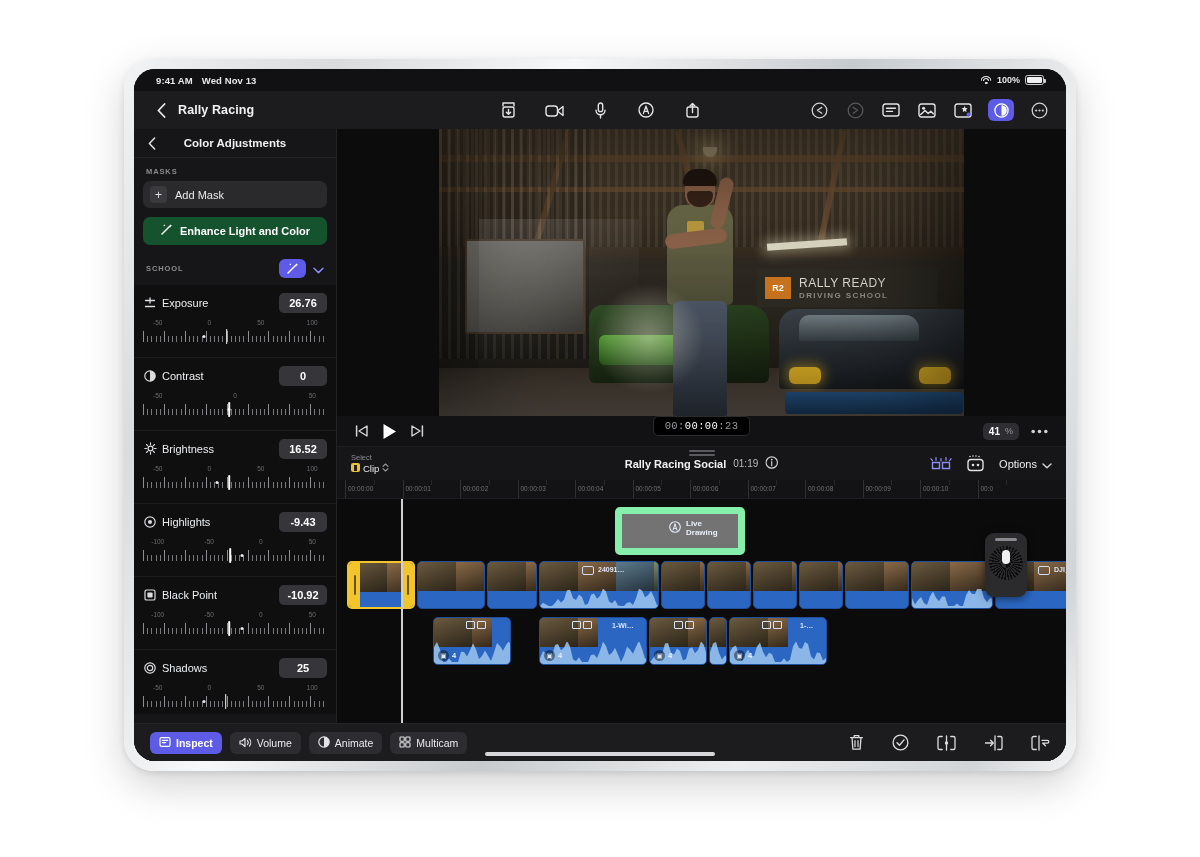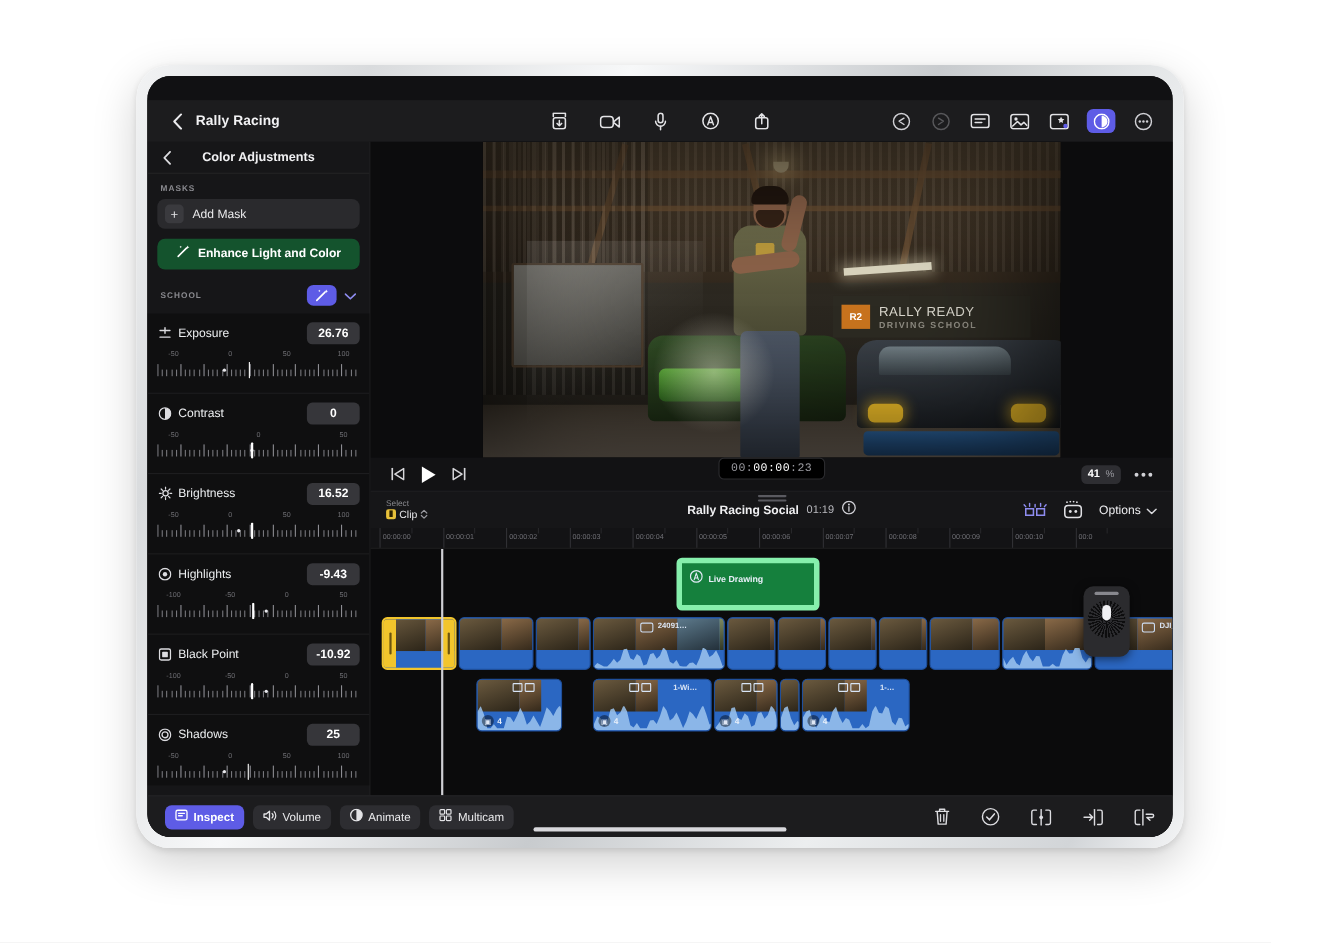--- a/index.html
+++ b/index.html
@@ -224,21 +224,21 @@
   .clip .handleL,.clip .handleR { position:absolute; top:0; bottom:0; width:11px; background:#f2c52c; }
   .clip .handleL { left:0; } .clip .handleR { right:0; }
   .clip .handleL::after,.clip .handleR::after { content:""; position:absolute; left:50%; top:50%;
      transform:translate(-50%,-50%); width:2px; height:20px; background:#6b5410; border-radius:2px; }
 
   .badge { position:absolute; bottom:3px; left:4px; display:flex; align-items:center; gap:3px; }
   .badge .b { width:11px; height:11px; border-radius:50%; background:rgba(0,0,0,.42); display:flex;
      align-items:center; justify-content:center; font-size:6.5px; color:#dfe7f4; }
   .badge .n { font-size:7.5px; color:#eaf0fa; font-weight:700; }
 
-  .ld-clip { position:absolute; background:#15803d; border-radius:5px; border:5px solid #86efac; cursor:pointer; }
+  .ld-clip { position:absolute; background:#737373; border-radius:5px; border:7px solid #86efac; cursor:pointer;padding-left:40px; }
   .ld-clip .row { display:flex; align-items:center; gap:5px; padding:5px 7px; }
   .ld-clip .lbl { font-size:8px; color:#e9eff9; font-weight:600; }
 
   .jog { position:absolute; width:42px; height:64px; border-radius:9px; background:#2b2b2e;
      display:flex; flex-direction:column; align-items:center; justify-content:flex-start; padding-top:5px; z-index:35;
      box-shadow:0 2px 9px rgba(0,0,0,.5); cursor:pointer; }
   .jog .bar { width:22px; height:2.5px; border-radius:2px; background:#88888e; }
   .jog .wheel { margin-top:5px; width:34px; height:34px; border-radius:50%;
      background:conic-gradient(#0d0d0e 0 6deg,#2b2b2e 6deg 12deg,#0d0d0e 12deg 18deg,#2b2b2e 18deg 24deg,#0d0d0e 24deg 30deg,#2b2b2e 30deg 36deg,#0d0d0e 36deg 42deg,#2b2b2e 42deg 48deg,#0d0d0e 48deg 54deg,#2b2b2e 54deg 60deg,#0d0d0e 60deg 66deg,#2b2b2e 66deg 72deg,#0d0d0e 72deg 78deg,#2b2b2e 78deg 84deg,#0d0d0e 84deg 90deg,#2b2b2e 90deg 96deg,#0d0d0e 96deg 102deg,#2b2b2e 102deg 108deg,#0d0d0e 108deg 114deg,#2b2b2e 114deg 120deg,#0d0d0e 120deg 126deg,#2b2b2e 126deg 132deg,#0d0d0e 132deg 138deg,#2b2b2e 138deg 144deg,#0d0d0e 144deg 150deg,#2b2b2e 150deg 156deg,#0d0d0e 156deg 162deg,#2b2b2e 162deg 168deg,#0d0d0e 168deg 174deg,#2b2b2e 174deg 180deg,#0d0d0e 180deg 186deg,#2b2b2e 186deg 192deg,#0d0d0e 192deg 198deg,#2b2b2e 198deg 204deg,#0d0d0e 204deg 210deg,#2b2b2e 210deg 216deg,#0d0d0e 216deg 222deg,#2b2b2e 222deg 228deg,#0d0d0e 228deg 234deg,#2b2b2e 234deg 240deg,#0d0d0e 240deg 246deg,#2b2b2e 246deg 252deg,#0d0d0e 252deg 258deg,#2b2b2e 258deg 264deg,#0d0d0e 264deg 270deg,#2b2b2e 270deg 276deg,#0d0d0e 276deg 282deg,#2b2b2e 282deg 288deg,#0d0d0e 288deg 294deg,#2b2b2e 294deg 300deg,#0d0d0e 300deg 306deg,#2b2b2e 306deg 312deg,#0d0d0e 312deg 318deg,#2b2b2e 318deg 324deg,#0d0d0e 324deg 330deg,#2b2b2e 330deg 336deg,#0d0d0e 336deg 342deg,#2b2b2e 342deg 348deg,#0d0d0e 348deg 354deg,#2b2b2e 354deg 360deg);
      position:relative; }
@@ -269,20 +269,37 @@
     <div class="btn-edge" id="vol-a"></div>
     <div class="btn-edge" id="vol-b"></div>
     <div class="btn-edge" id="power"></div>
 
     <div id="device-inner">
       <div id="camera"></div>
       <div id="camera-dot"></div>
 
       <div id="screen">
 
+        <div id="statusbar">
+          <div id="status-left">
+            <span>9:41 AM</span>
+            <span>Wed Nov 13</span>
+          </div>
+          <div id="status-right">
+            <span class="wifi-ico">
+                <i></i>
+                <i></i>
+                <i></i>
+              </span>
+            <span style="font-size:9px;">100%</span>
+            <span class="batt">
+                <i></i>
+              </span>
+          </div>
+        </div>
 
         <div id="navbar">
           <div id="nav-back">
             <svg width="9" height="15" viewBox="0 0 9 15">
                 <path d="M7.6 1 1.4 7.5 7.6 14" stroke="#e9e9ec" stroke-width="1.8" fill="none" stroke-linecap="round" stroke-linejoin="round"></path>
               </svg>
           </div>
           <div id="nav-title">Rally Racing</div>
 
           <div id="nav-center">

